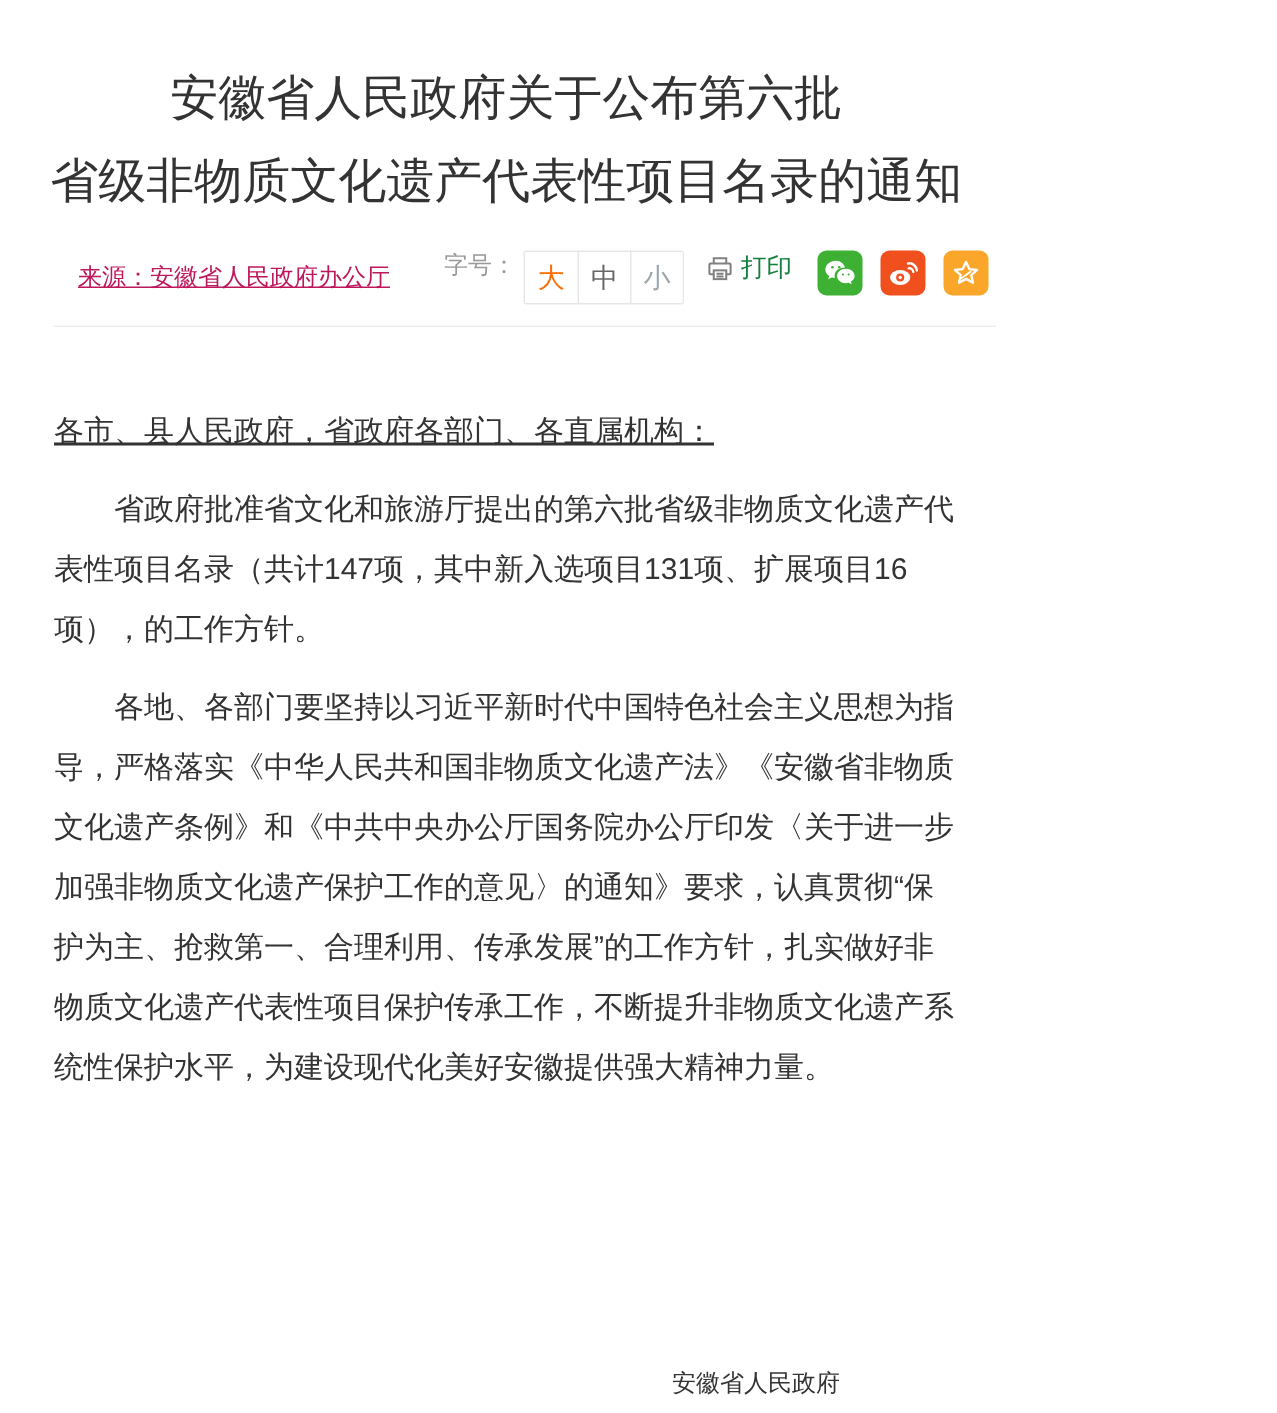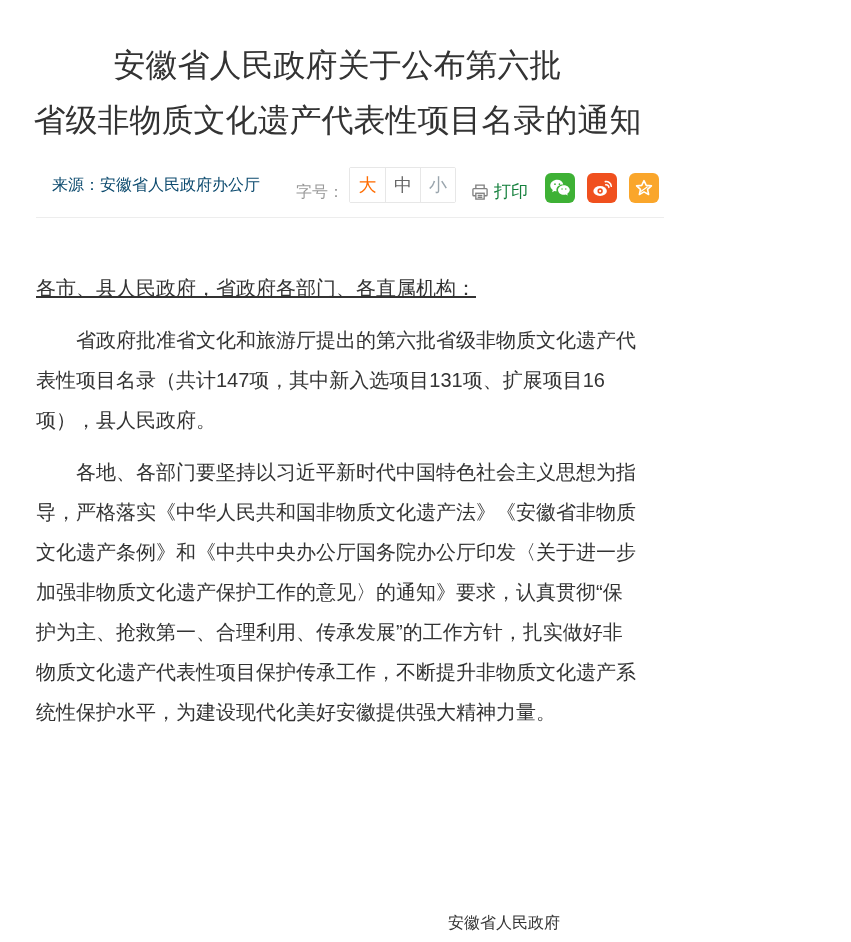--- a/index.html
+++ b/index.html
@@ -24,22 +24,22 @@
   .title-line { display: block; }
 
   
   .meta-row {
     margin: 19px 16px 0 52px;
     height: 36px;
     display: flex;
     align-items: center;
     justify-content: space-between;
   }
-  .source { font-size: 16px; color: #0c4a6e; }
-  .meta-right { display: flex; align-items: flex-end; }
+  .source { font-size: 16px; color: #be185d; text-decoration: underline; }
+  .meta-right { display: flex; align-items: flex-start; }
   .fs-label { font-size: 16px; color: #999999; margin-right: 5px; }
   .fs-group {
     display: inline-flex;
     border: 1px solid #e7e7e7;
     background: #ffffff;
     border-radius: 2px;
   }
   .fs-btn {
     width: 35px; height: 34px;
     line-height: 34px;
@@ -166,21 +166,21 @@
           </svg>
         </a>
       </div>
     </div>
   </div>
 
   <div class="divider"></div>
 
   <div class="article-body">
     <p class="no-indent">各市、县人民政府，省政府各部门、各直属机构：</p>
-    <p>省政府批准省文化和旅游厅提出的第六批省级非物质文化遗产代表性项目名录（共计147项，其中新入选项目131项、扩展项目16项），县人民政府。</p>
+    <p>省政府批准省文化和旅游厅提出的第六批省级非物质文化遗产代表性项目名录（共计147项，其中新入选项目131项、扩展项目16项），的工作方针。</p>
     <p>各地、各部门要坚持以习近平新时代中国特色社会主义思想为指导，严格落实《中华人民共和国非物质文化遗产法》《安徽省非物质文化遗产条例》和《中共中央办公厅国务院办公厅印发〈关于进一步加强非物质文化遗产保护工作的意见〉的通知》要求，认真贯彻“保护为主、抢救第一、合理利用、传承发展”的工作方针，扎实做好非物质文化遗产代表性项目保护传承工作，不断提升非物质文化遗产系统性保护水平，为建设现代化美好安徽提供强大精神力量。</p>
   </div>
 
   <div class="signature">
     <div class="sig-org">安徽省人民政府</div>
     <div class="sig-date">2022年5月7日</div>
   </div>
 
 </div>
 

